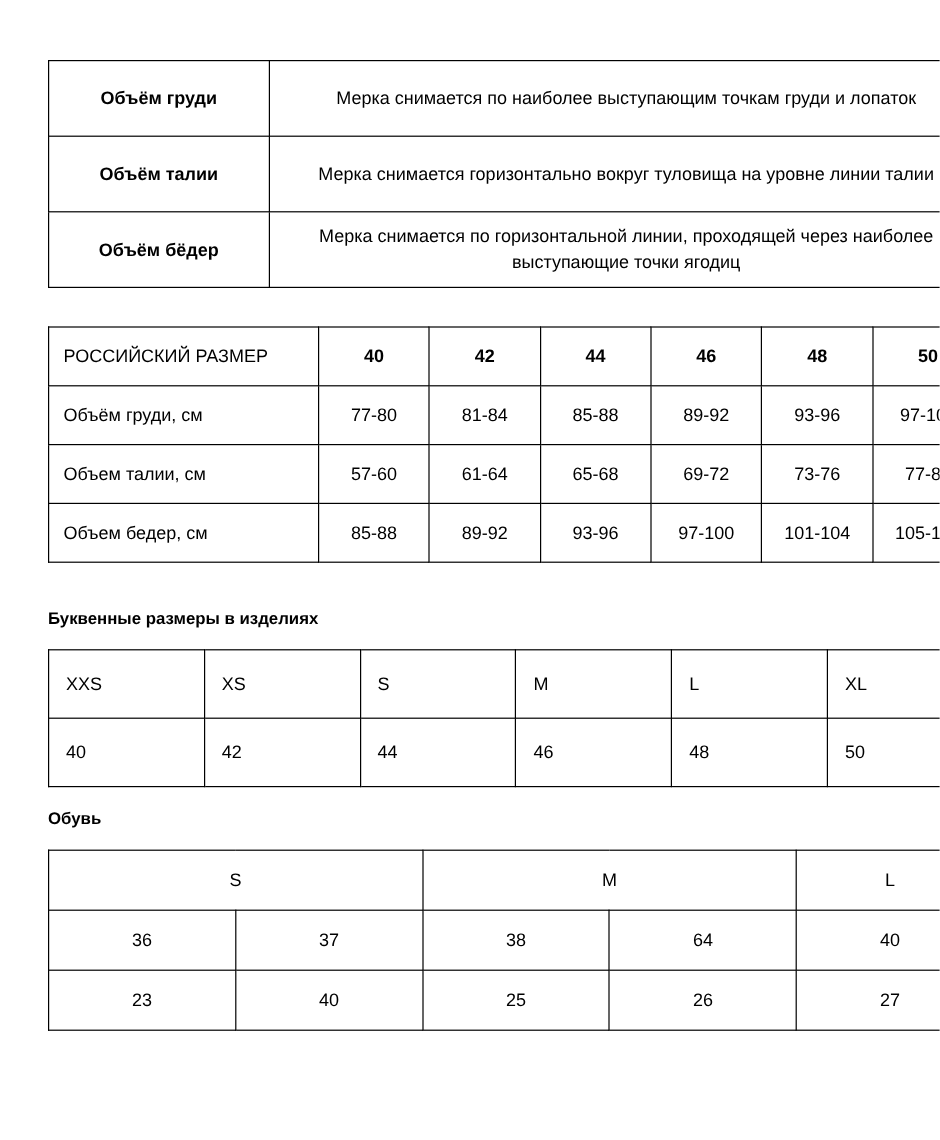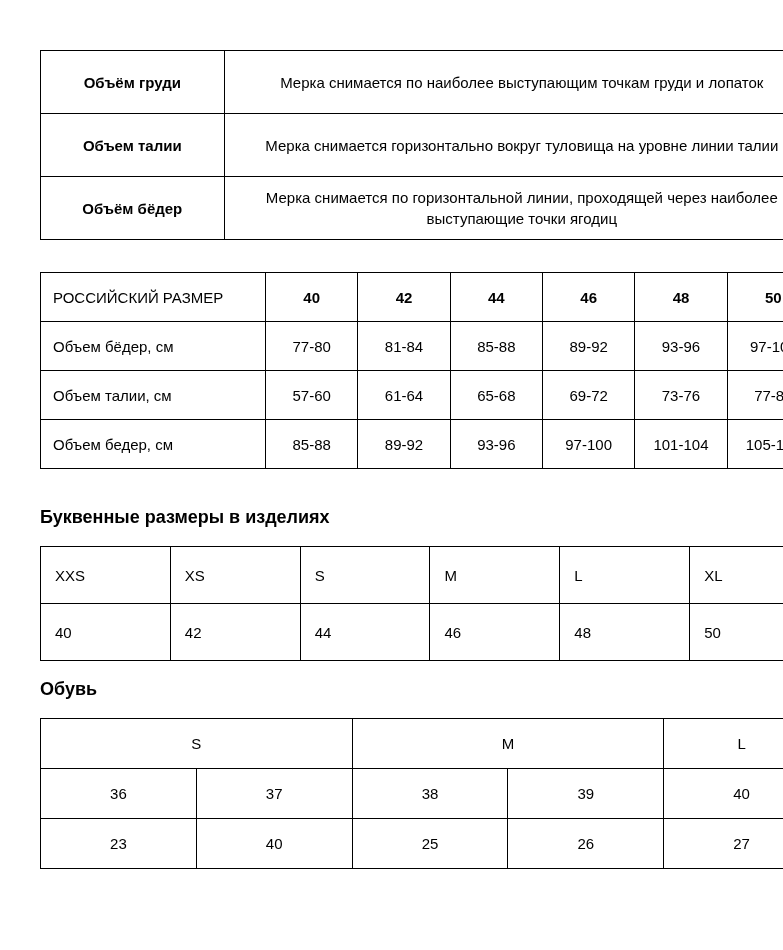--- a/index.html
+++ b/index.html
@@ -26,21 +26,21 @@
   .t1 td { height: 63px; padding: 8px 12px; line-height: 1.4; text-align: center; }
   .t1 .label { font-weight: 700; }
 
   
   .t2 { margin-bottom: 38px; }
   .t2 td { height: 49px; text-align: center; padding: 4px 6px; }
   .t2 .rowlabel { text-align: left; padding-left: 12px; }
   .t2 .hdr { font-weight: 700; }
 
   .section-heading {
-    font-size: 18px;
+    font-size: 14px;
     font-weight: 700;
     margin-bottom: 18px;
   }
 
   
   .t3 { margin-bottom: 18px; }
   .t3 td { height: 57px; padding: 4px 14px; text-align: left; }
 
   
   .t4 td { height: 50px; text-align: center; padding: 4px 6px; }
@@ -54,21 +54,21 @@
     <colgroup>
         <col style="width:165px">
         <col style="width:535px">
       </colgroup>
     <tbody>
         <tr>
       <td class="label">Объём груди</td>
       <td>Мерка снимается по наиболее выступающим точкам груди и лопаток</td>
     </tr>
     <tr>
-      <td class="label">Объем талии</td>
+      <td class="label">Объём талии</td>
       <td>Мерка снимается горизонтально вокруг туловища на уровне линии талии</td>
     </tr>
     <tr>
       <td class="label">Объём бёдер</td>
       <td>Мерка снимается по горизонтальной линии, проходящей через наиболее выступающие точки ягодиц</td>
     </tr>
   </tbody>
     </table>
 
   <table class="t2">
@@ -85,21 +85,21 @@
         <tr>
       <td class="rowlabel">РОССИЙСКИЙ РАЗМЕР</td>
       <td class="hdr">40</td>
       <td class="hdr">42</td>
       <td class="hdr">44</td>
       <td class="hdr">46</td>
       <td class="hdr">48</td>
       <td class="hdr">50</td>
     </tr>
     <tr>
-      <td class="rowlabel">Объем бёдер, см</td>
+      <td class="rowlabel">Объём груди, см</td>
       <td>77-80</td>
       <td>81-84</td>
       <td>85-88</td>
       <td>89-92</td>
       <td>93-96</td>
       <td>97-100</td>
     </tr>
     <tr>
       <td class="rowlabel">Объем талии, см</td>
       <td>57-60</td>
@@ -157,21 +157,21 @@
     <tbody>
         <tr>
       <td colspan="2">S</td>
       <td colspan="2">M</td>
       <td>L</td>
     </tr>
     <tr>
       <td>36</td>
       <td>37</td>
       <td>38</td>
-      <td>39</td>
+      <td>64</td>
       <td>40</td>
     </tr>
     <tr>
       <td>23</td>
       <td>40</td>
       <td>25</td>
       <td>26</td>
       <td>27</td>
     </tr>
   </tbody>

